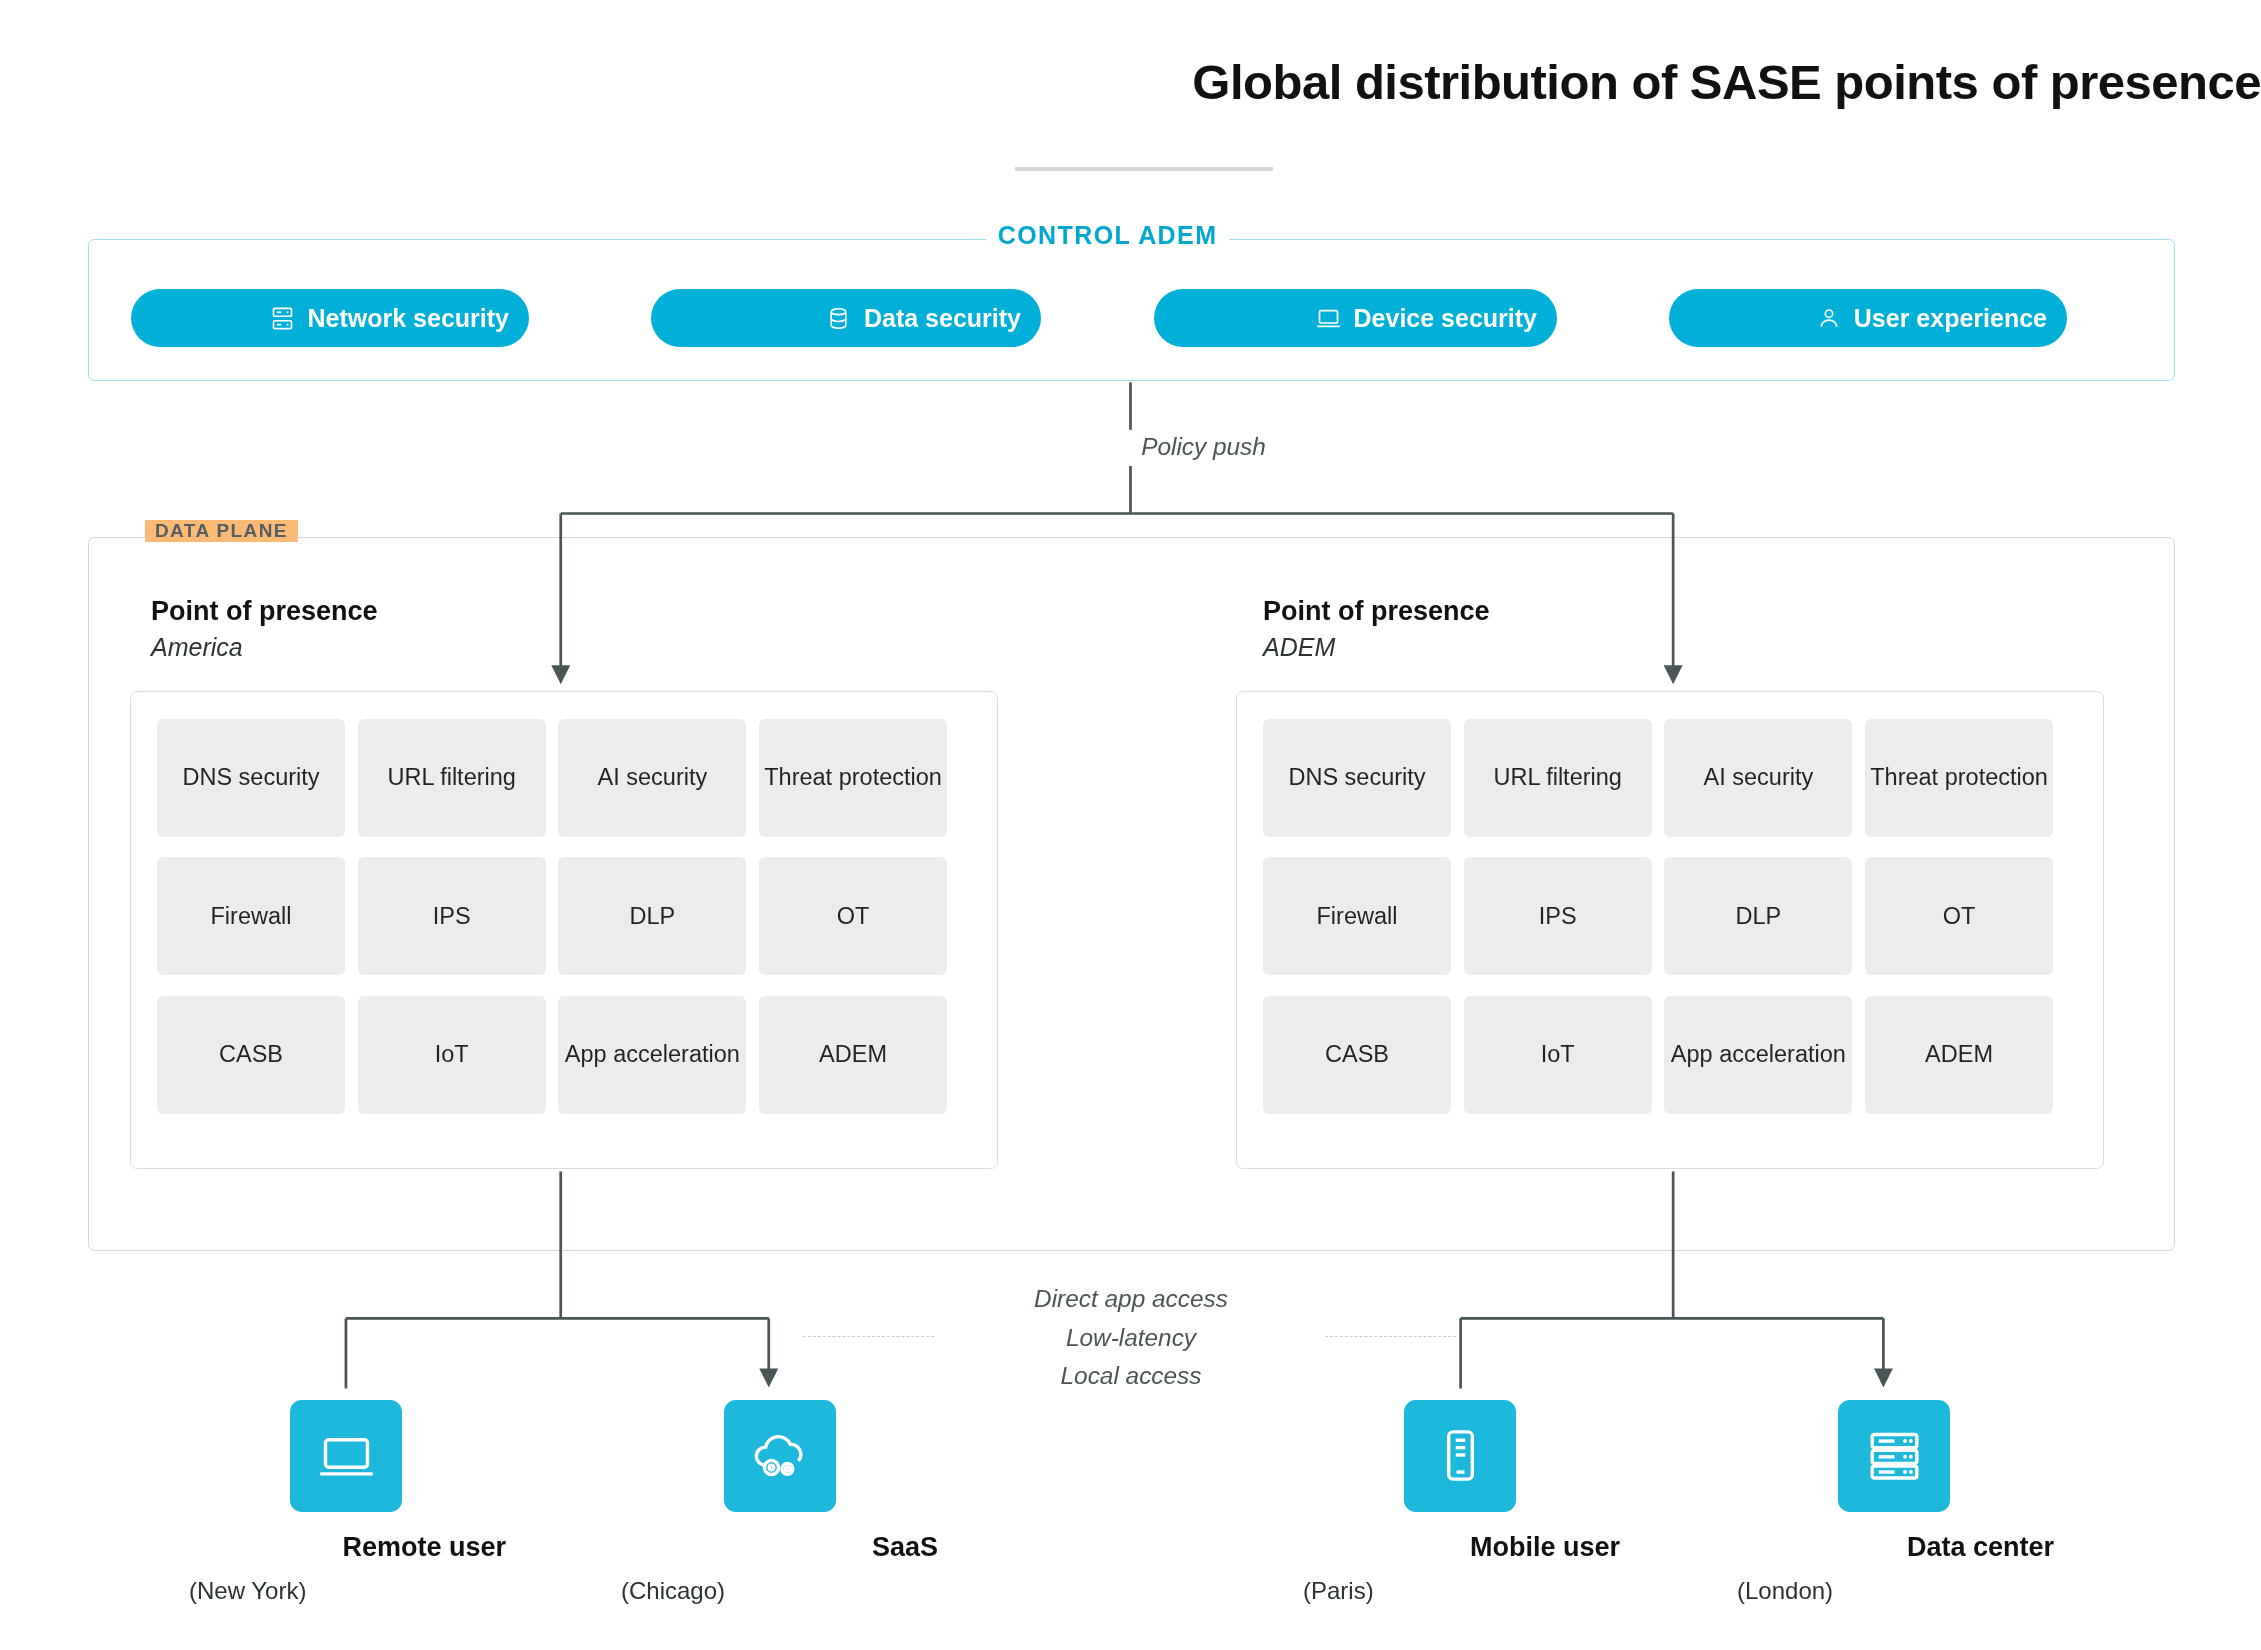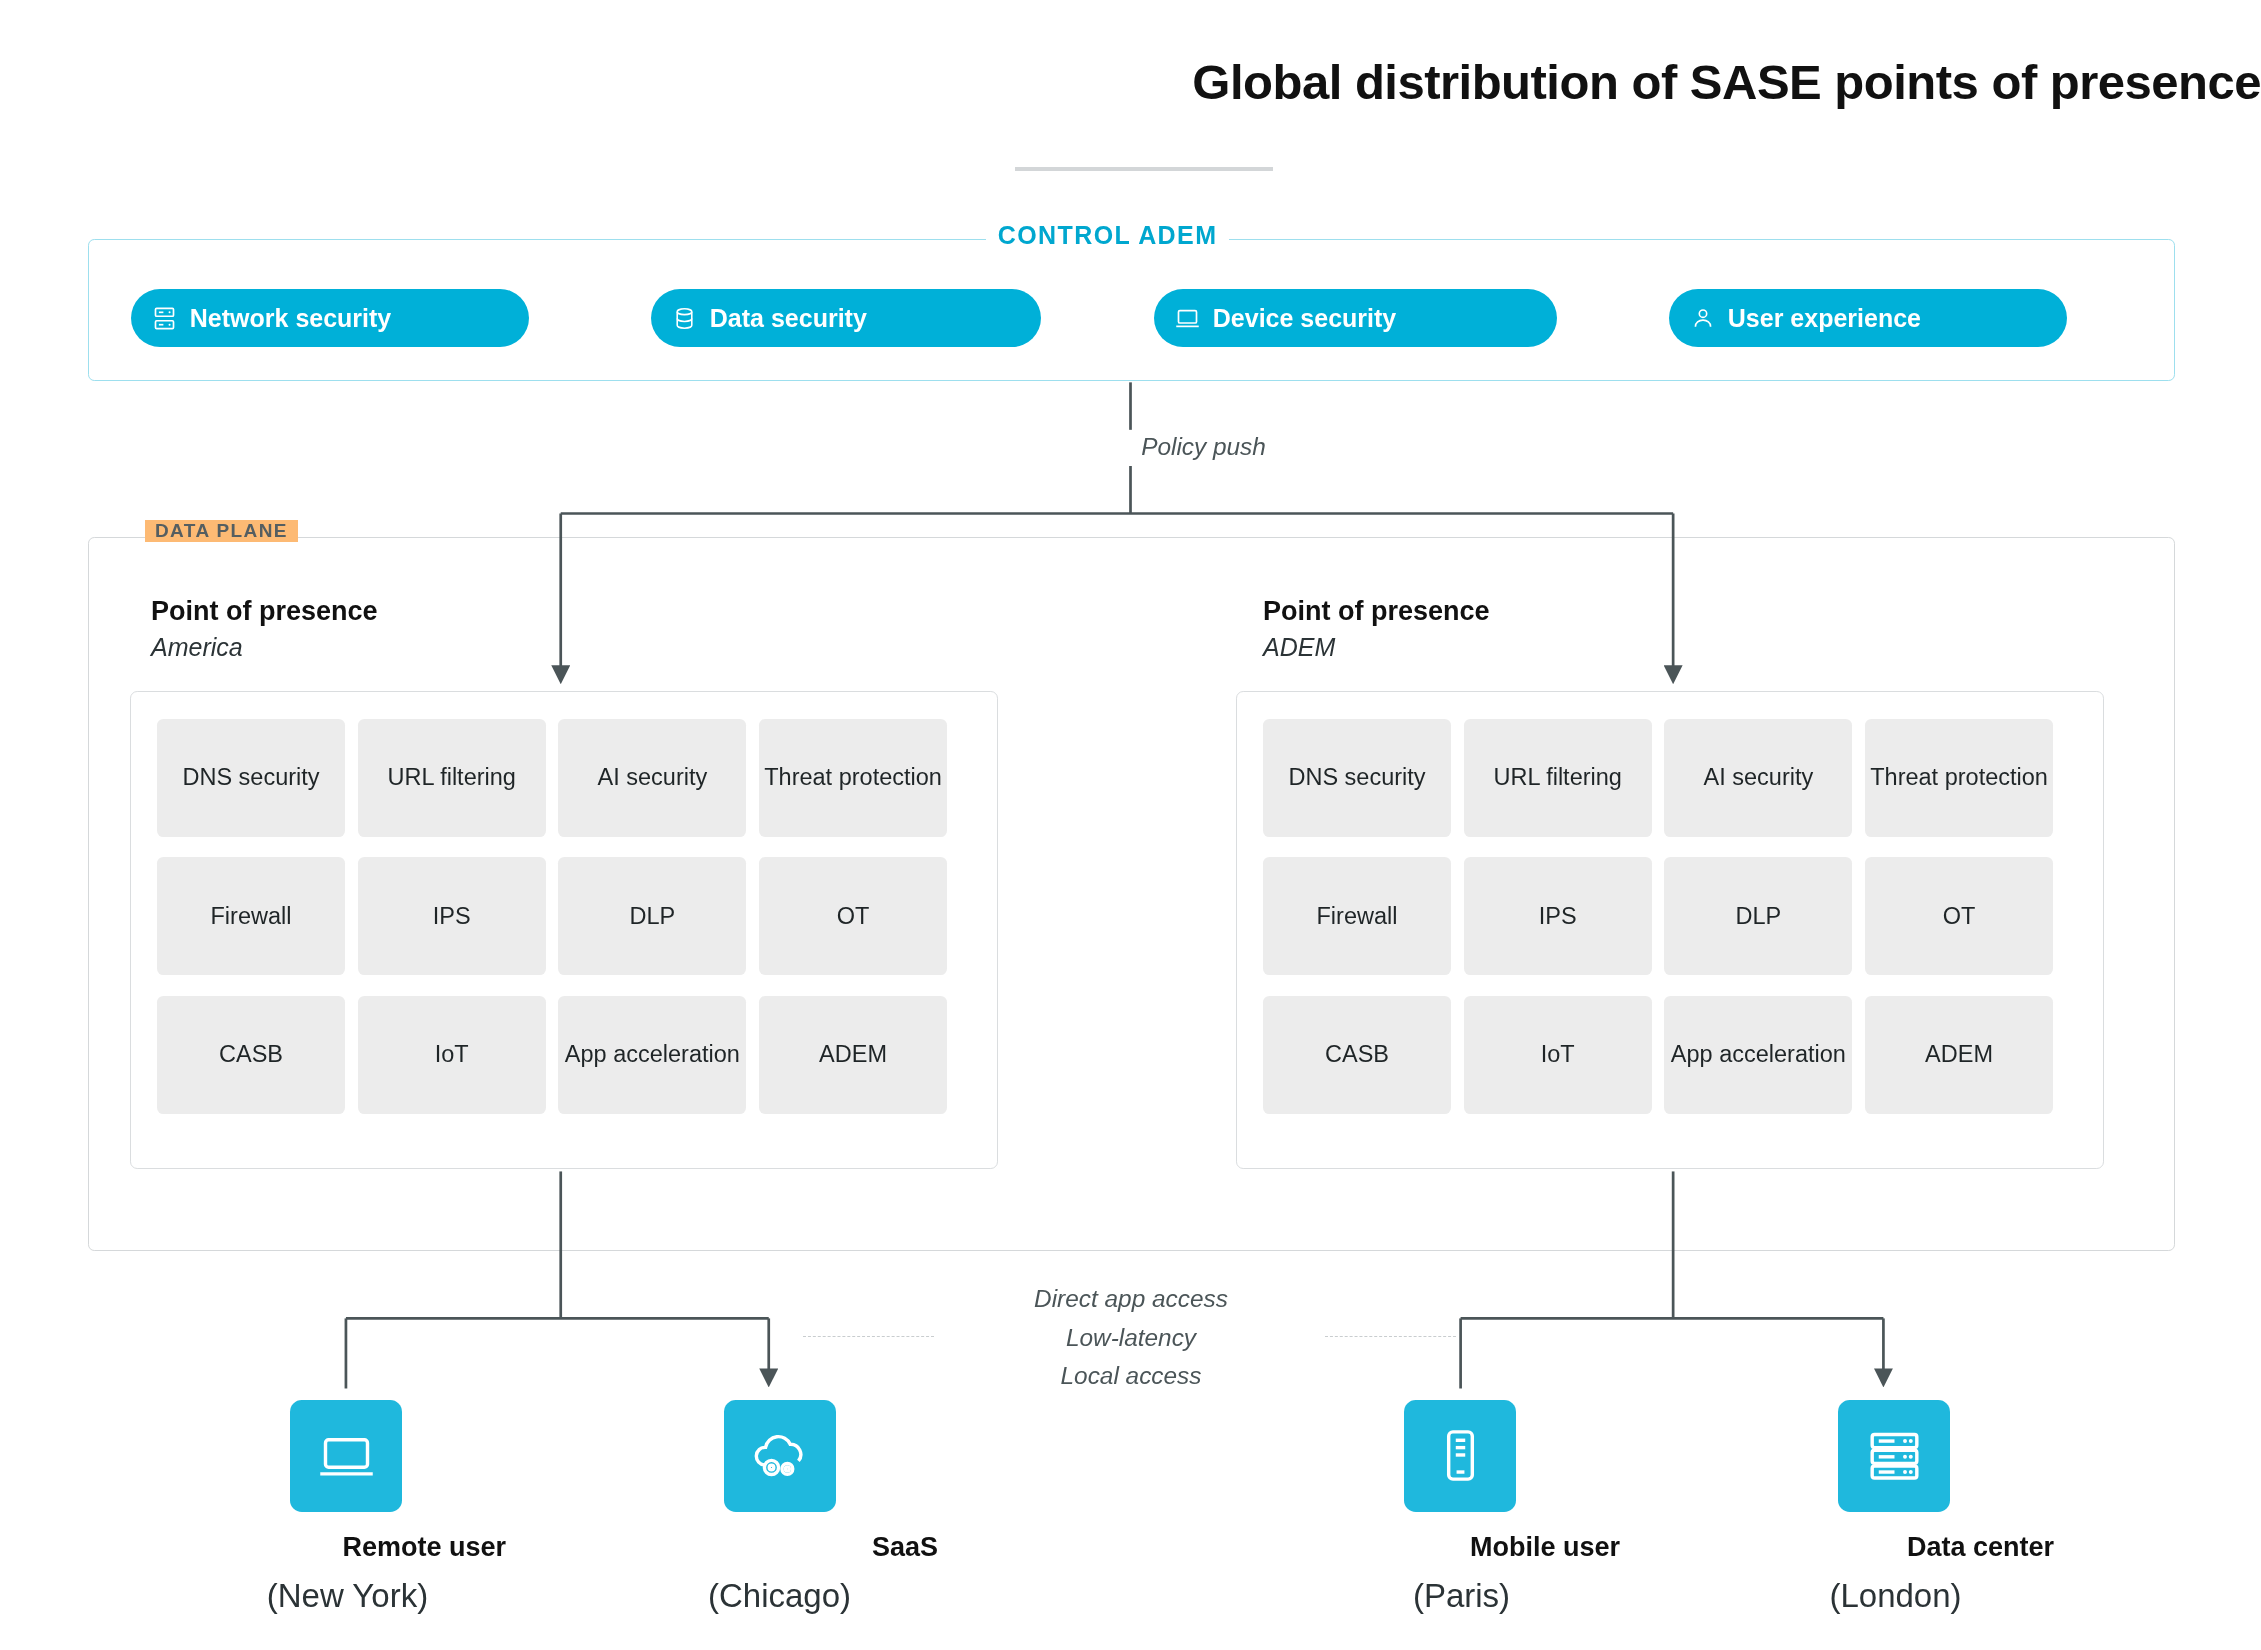--- a/index.html
+++ b/index.html
@@ -51,21 +51,21 @@
     color: #00a7cf;
   }
   .cp-pill {
     position: absolute;
     top: 289px;
     height: 58px;
     background: #00b0d8;
     border-radius: 29px;
     display: flex;
     align-items: center;
-    justify-content: flex-start;
+    justify-content: flex-end;
     gap: 11.8px;
     color: #ffffff;
     font-size: 25px;
     font-weight: bold;
     padding: 0 20px;
   }
   #pill-0 { left: 131px;  width: 398px; }
   #pill-1 { left: 651px; width: 390px; }
   #pill-2 { left: 1154px; width: 403px; }
   #pill-3 { left: 1669px; width: 398px; }
@@ -169,22 +169,22 @@
     position: absolute;
     width: 317px;
     text-align: right;
     font-size: 27px;
     font-weight: bold;
     color: #111111;
   }
   .node-sub {
     position: absolute;
     width: 317px;
-    text-align: center;
-    font-size: 33px;
+    text-align: left;
+    font-size: 24px;
     color: #2b3336;
   }
   #node0-icon { left: 290px;  top: 1400px; }
   #node0-label{ left: 189px;  top: 1532px; }
   #node0-sub  { left: 189px;  top: 1577px; }
   #node1-icon { left: 724px; top: 1400px; }
   #node1-label{ left: 621px; top: 1532px; }
   #node1-sub  { left: 621px; top: 1577px; }
   #node2-icon { left: 1404px; top: 1400px; }
   #node2-label{ left: 1303px; top: 1532px; }

